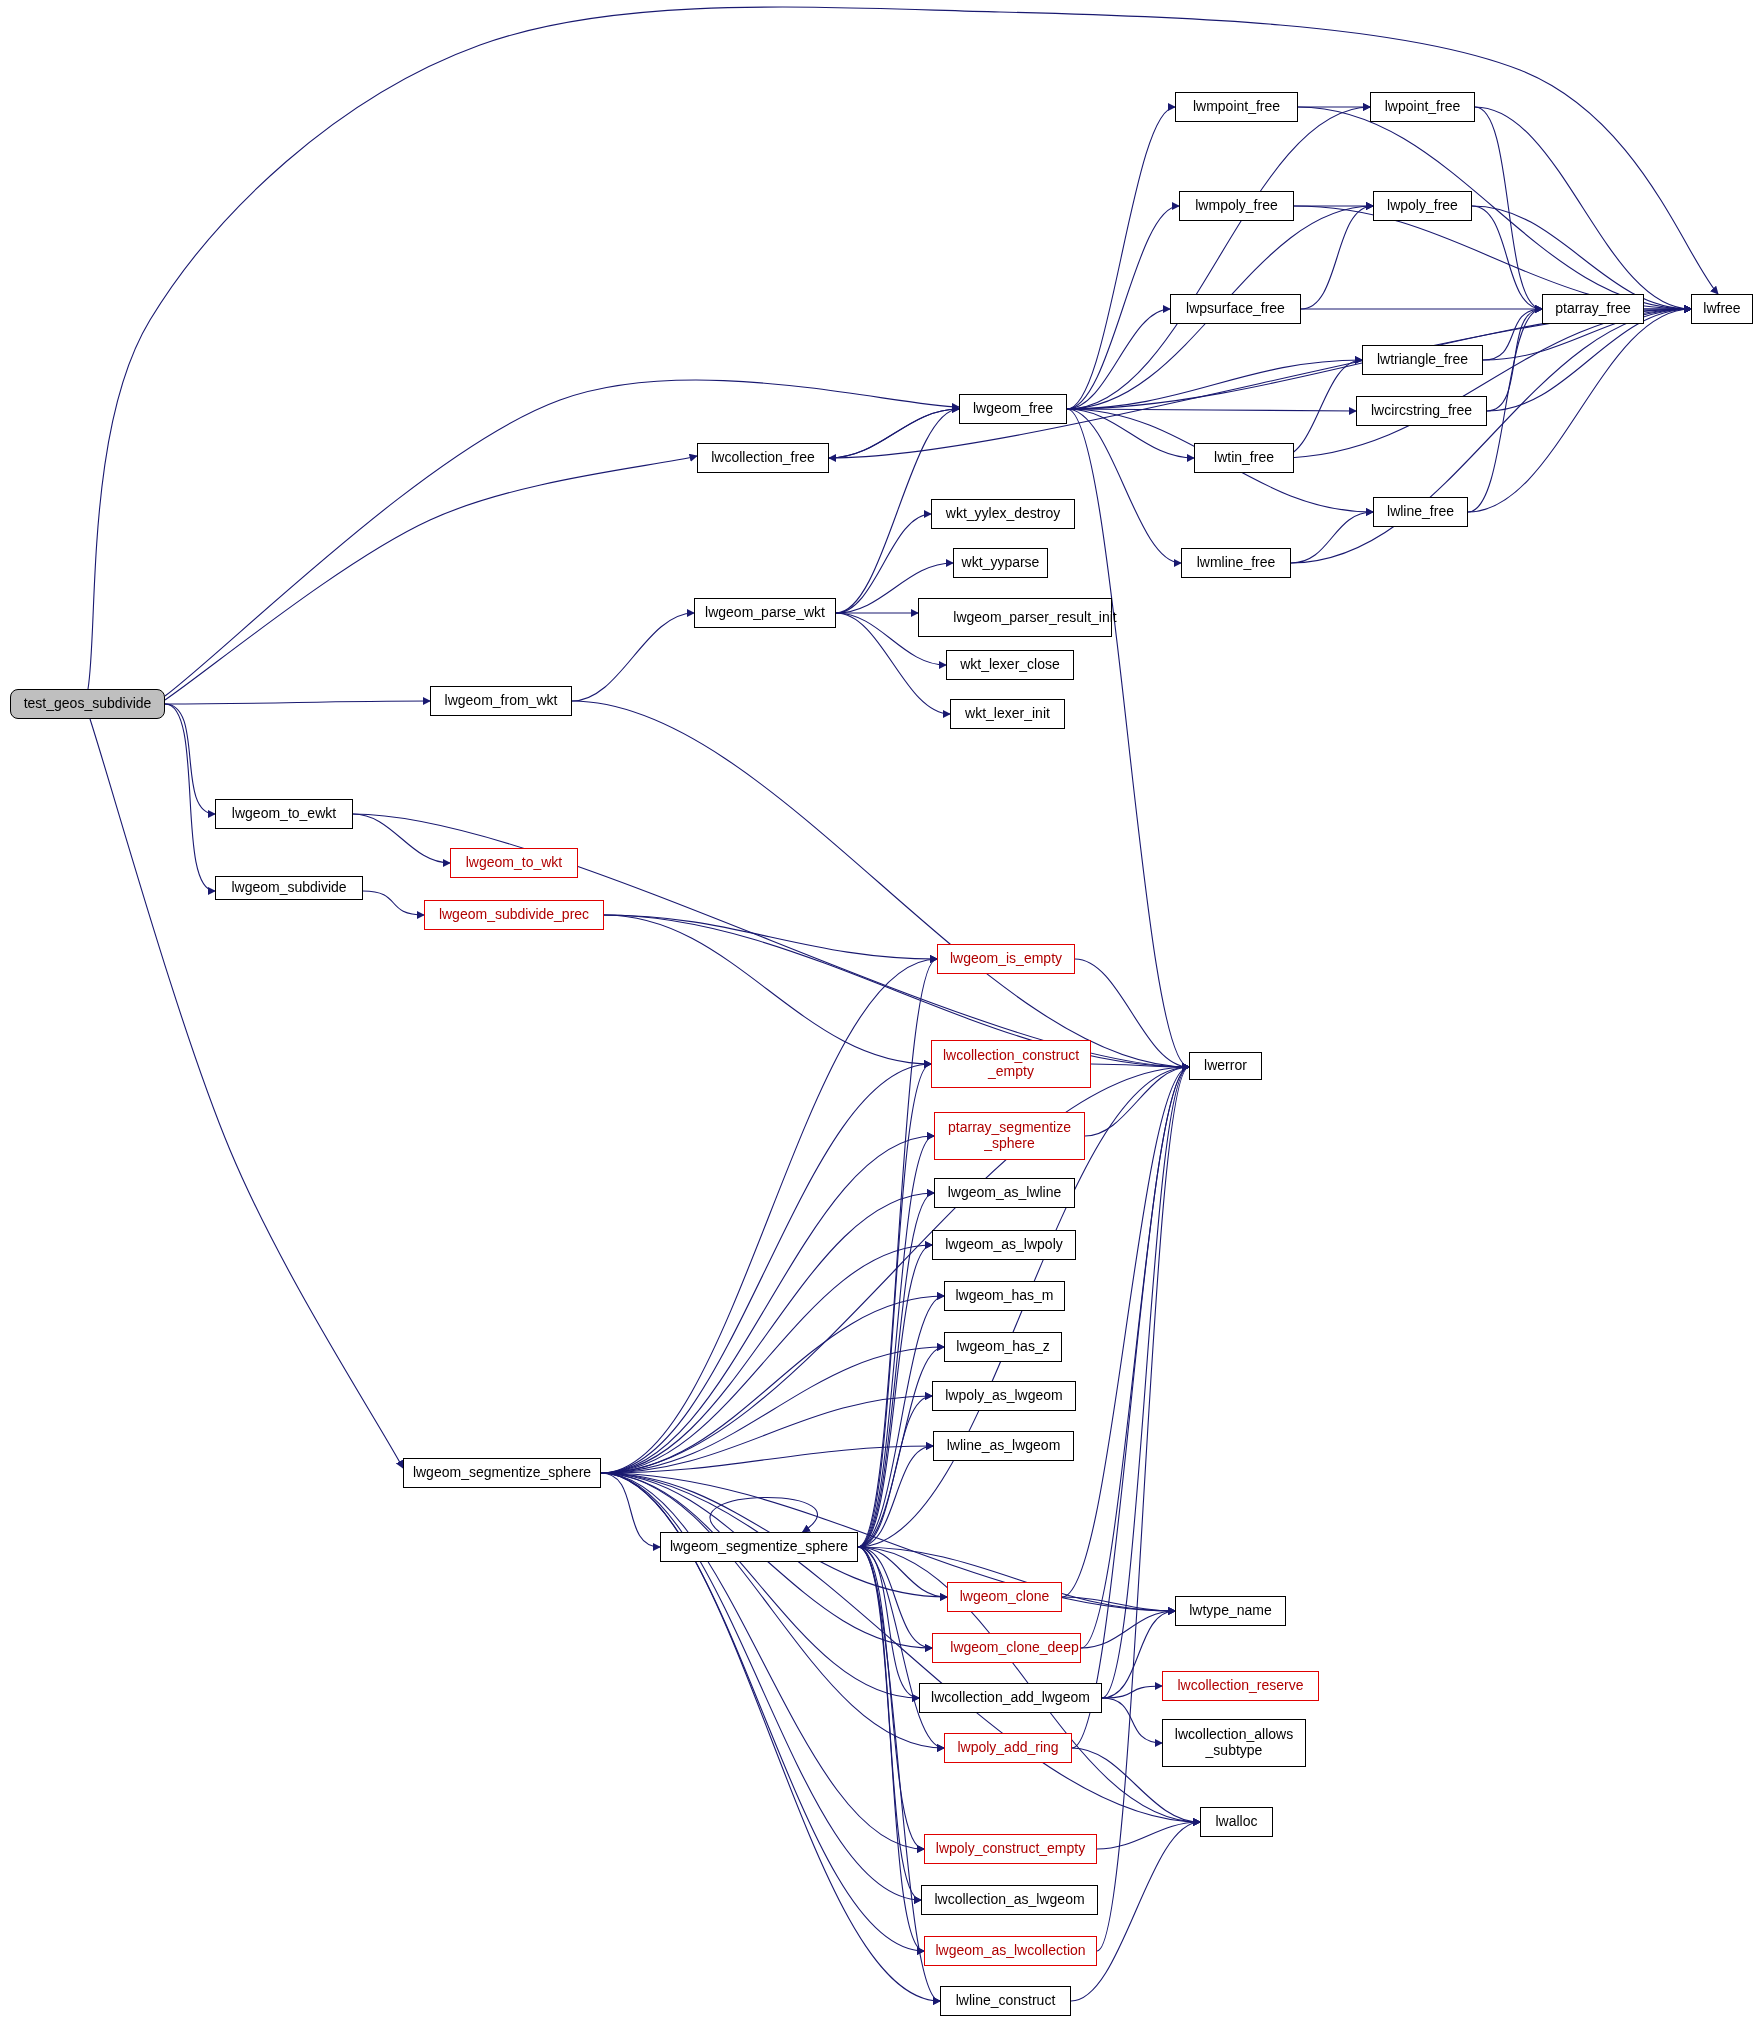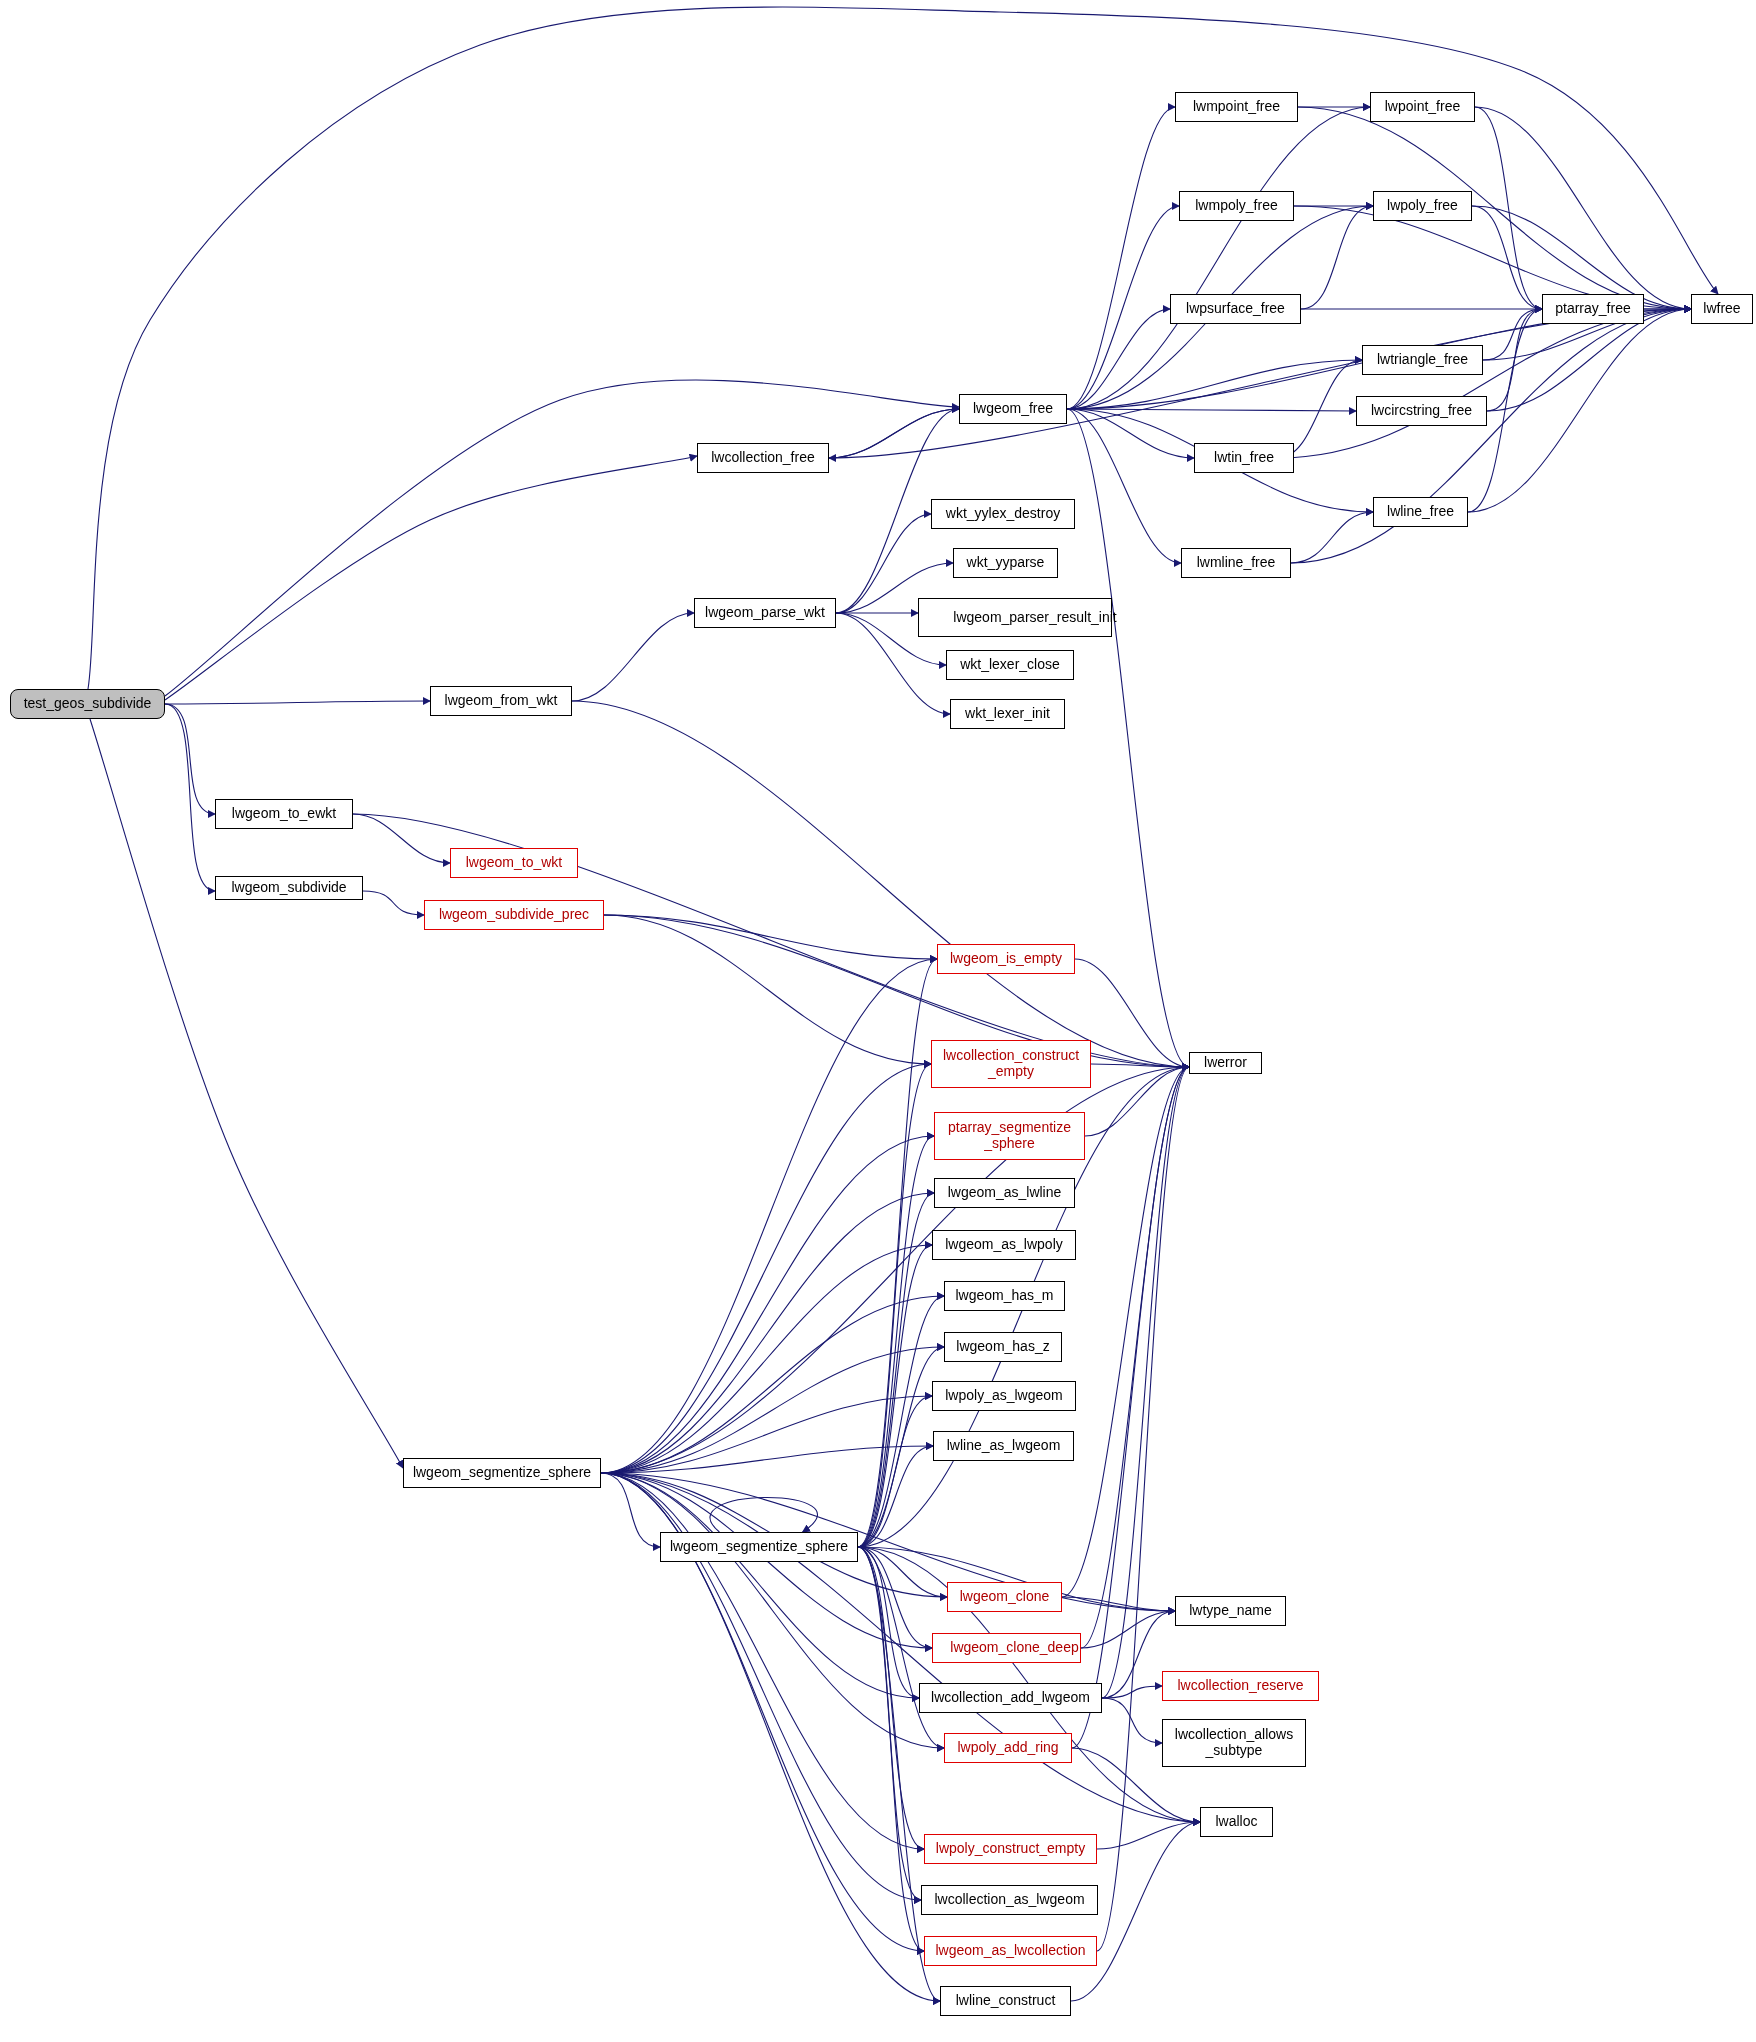--- a/index.html
+++ b/index.html
@@ -160,21 +160,21 @@
       <div class="node normal" style="left: 215px; top: 876px; width: 148px; height: 24px;">lwgeom_subdivide</div>
       <div class="node normal" style="left: 430px; top: 686px; width: 142px; height: 30px;">lwgeom_from_wkt</div>
       <div class="node red" style="left: 450px; top: 848px; width: 128px; height: 30px;">lwgeom_to_wkt</div>
       <div class="node red" style="left: 424px; top: 900px; width: 180px; height: 30px;">lwgeom_subdivide_prec</div>
       <div class="node normal" style="left: 403px; top: 1458px; width: 198px; height: 30px;">lwgeom_segmentize_sphere</div>
       <div class="node normal" style="left: 697px; top: 443px; width: 132px; height: 30px;">lwcollection_free</div>
       <div class="node normal" style="left: 694px; top: 598px; width: 142px; height: 30px;">lwgeom_parse_wkt</div>
       <div class="node normal" style="left: 660px; top: 1532px; width: 198px; height: 30px;">lwgeom_segmentize_sphere</div>
       <div class="node normal" style="left: 959px; top: 394px; width: 108px; height: 30px;">lwgeom_free</div>
       <div class="node normal" style="left: 931px; top: 499px; width: 144px; height: 30px;">wkt_yylex_destroy</div>
-      <div class="node normal" style="left: 953px; top: 548px; width: 105px; height: 30px;">wkt_yyparse</div>
+      <div class="node normal" style="left: 953px; top: 548px; width: 95px; height: 30px;">wkt_yyparse</div>
       <div class="node normal" style="left: 918px; top: 598px; width: 194px; height: 39px; padding-left: 40px;">lwgeom_parser_result_init</div>
       <div class="node normal" style="left: 946px; top: 650px; width: 128px; height: 30px;">wkt_lexer_close</div>
       <div class="node normal" style="left: 950px; top: 699px; width: 115px; height: 30px;">wkt_lexer_init</div>
       <div class="node red" style="left: 937px; top: 944px; width: 138px; height: 30px;">lwgeom_is_empty</div>
       <div class="node red" style="left: 931px; top: 1040px; width: 160px; height: 48px;">lwcollection_construct
 _empty</div>
       <div class="node red" style="left: 934px; top: 1112px; width: 151px; height: 48px;">ptarray_segmentize
 _sphere</div>
       <div class="node normal" style="left: 934px; top: 1178px; width: 141px; height: 30px;">lwgeom_as_lwline</div>
       <div class="node normal" style="left: 932px; top: 1230px; width: 144px; height: 30px;">lwgeom_as_lwpoly</div>
@@ -188,21 +188,21 @@
       <div class="node red" style="left: 944px; top: 1733px; width: 128px; height: 30px;">lwpoly_add_ring</div>
       <div class="node red" style="left: 924px; top: 1834px; width: 173px; height: 30px;">lwpoly_construct_empty</div>
       <div class="node normal" style="left: 921px; top: 1885px; width: 177px; height: 30px;">lwcollection_as_lwgeom</div>
       <div class="node red" style="left: 924px; top: 1936px; width: 173px; height: 30px;">lwgeom_as_lwcollection</div>
       <div class="node normal" style="left: 940px; top: 1986px; width: 131px; height: 30px;">lwline_construct</div>
       <div class="node normal" style="left: 1175px; top: 92px; width: 123px; height: 30px;">lwmpoint_free</div>
       <div class="node normal" style="left: 1179px; top: 191px; width: 115px; height: 30px;">lwmpoly_free</div>
       <div class="node normal" style="left: 1170px; top: 294px; width: 131px; height: 30px;">lwpsurface_free</div>
       <div class="node normal" style="left: 1194px; top: 443px; width: 100px; height: 30px;">lwtin_free</div>
       <div class="node normal" style="left: 1181px; top: 548px; width: 110px; height: 30px;">lwmline_free</div>
-      <div class="node normal" style="left: 1189px; top: 1052px; width: 73px; height: 22px;">lwerror</div>
+      <div class="node normal" style="left: 1189px; top: 1052px; width: 73px; height: 28px;">lwerror</div>
       <div class="node normal" style="left: 1175px; top: 1596px; width: 111px; height: 30px;">lwtype_name</div>
       <div class="node red" style="left: 1162px; top: 1671px; width: 157px; height: 30px;">lwcollection_reserve</div>
       <div class="node normal" style="left: 1162px; top: 1719px; width: 144px; height: 48px;">lwcollection_allows
 _subtype</div>
       <div class="node normal" style="left: 1200px; top: 1807px; width: 73px; height: 30px;">lwalloc</div>
       <div class="node normal" style="left: 1370px; top: 92px; width: 105px; height: 30px;">lwpoint_free</div>
       <div class="node normal" style="left: 1373px; top: 191px; width: 99px; height: 30px;">lwpoly_free</div>
       <div class="node normal" style="left: 1362px; top: 345px; width: 121px; height: 30px;">lwtriangle_free</div>
       <div class="node normal" style="left: 1356px; top: 396px; width: 131px; height: 30px;">lwcircstring_free</div>
       <div class="node normal" style="left: 1373px; top: 497px; width: 95px; height: 30px;">lwline_free</div>

